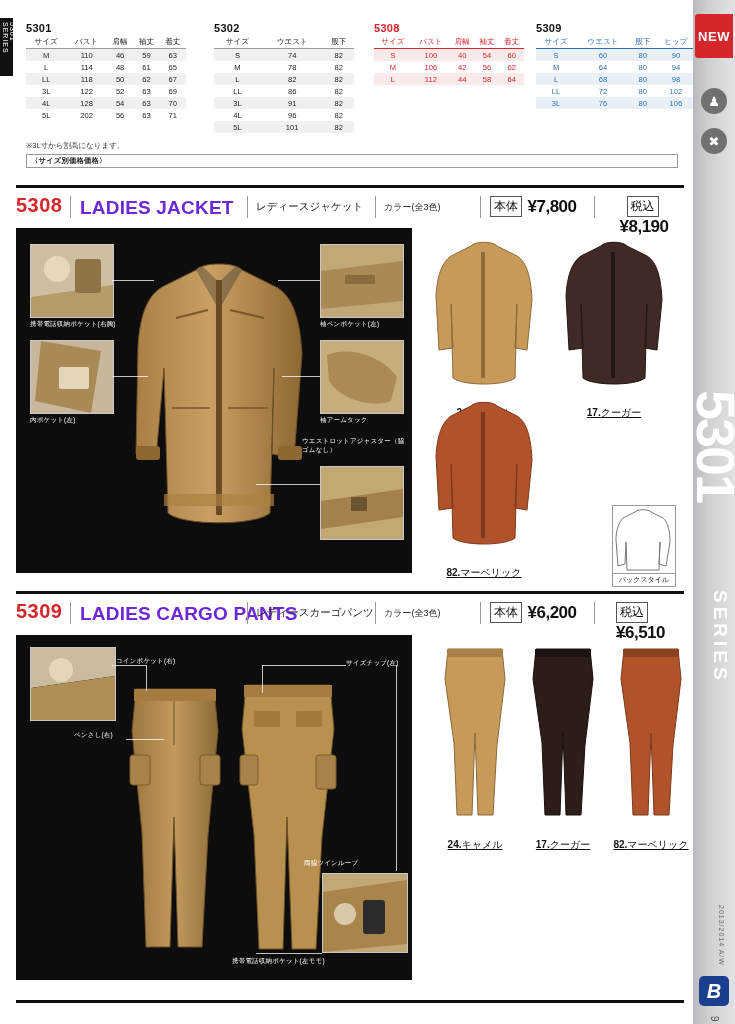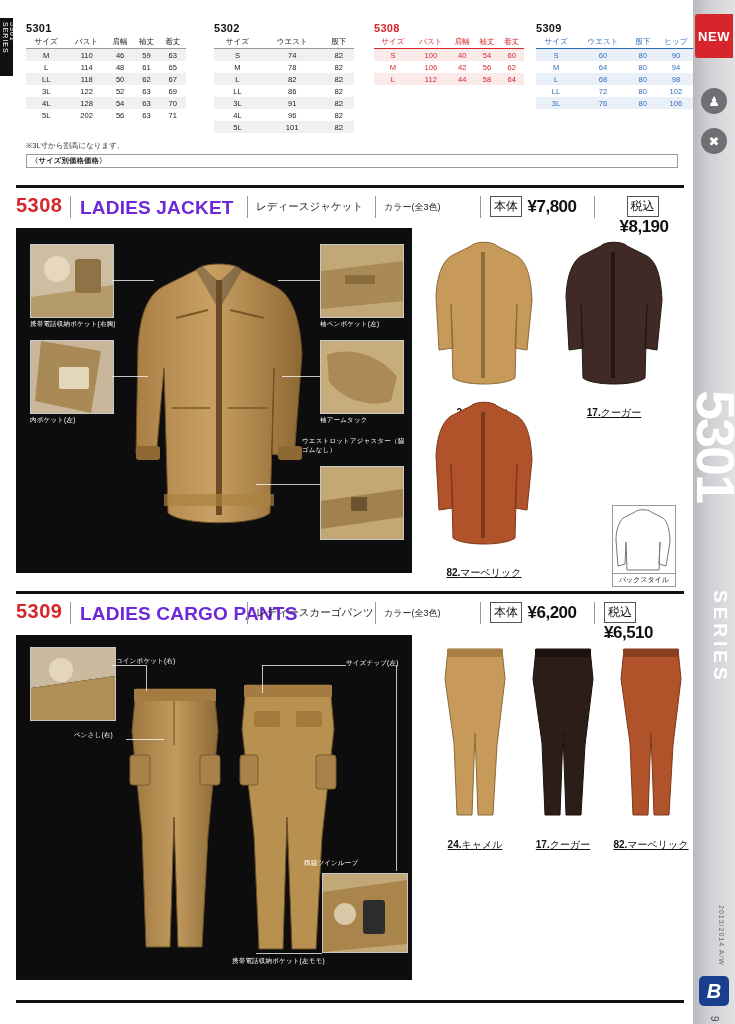--- a/index.html
+++ b/index.html
@@ -488,21 +488,21 @@
     <div class="sep" style="left:231px;"></div>
     <div class="namejp" style="left:240px;top:6px;">レディースカーゴパンツ</div>
     <div class="sep" style="left:359px;"></div>
     <div class="colorlbl" style="left:368px;top:7px;">カラー(全3色)</div>
     <div class="sep" style="left:464px;"></div>
     <div class="pricebox" style="left:474px;">
       <span class="tag">本体</span>
       <span class="val">¥6,200</span>
     </div>
     <div class="sep" style="left:578px;"></div>
-    <div class="pricebox" style="left:588px;text-decoration:underline;">
+    <div class="pricebox" style="left:600px;text-decoration:underline;">
       <span class="tag">税込</span>
       <span class="val">¥6,510</span>
     </div>
   </div>
 
   <div class="photo pants-photo">
 
     <svg class="model" style="left:104px;top:50px;" width="110" height="270" viewBox="0 0 110 270">
       <defs>
         <linearGradient id="pg" x1="0" y1="0" x2="1" y2="0">

